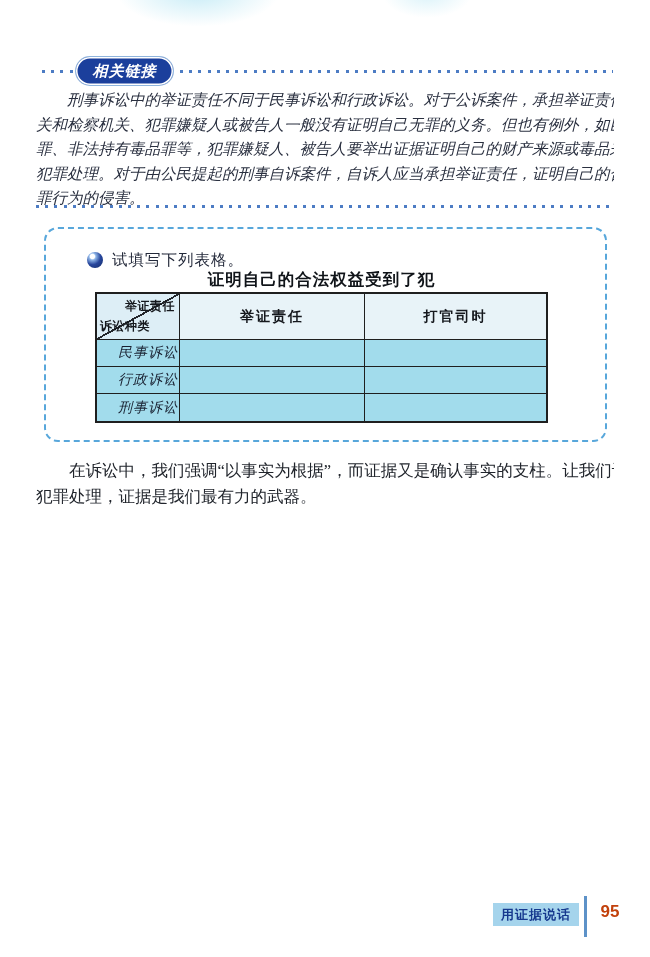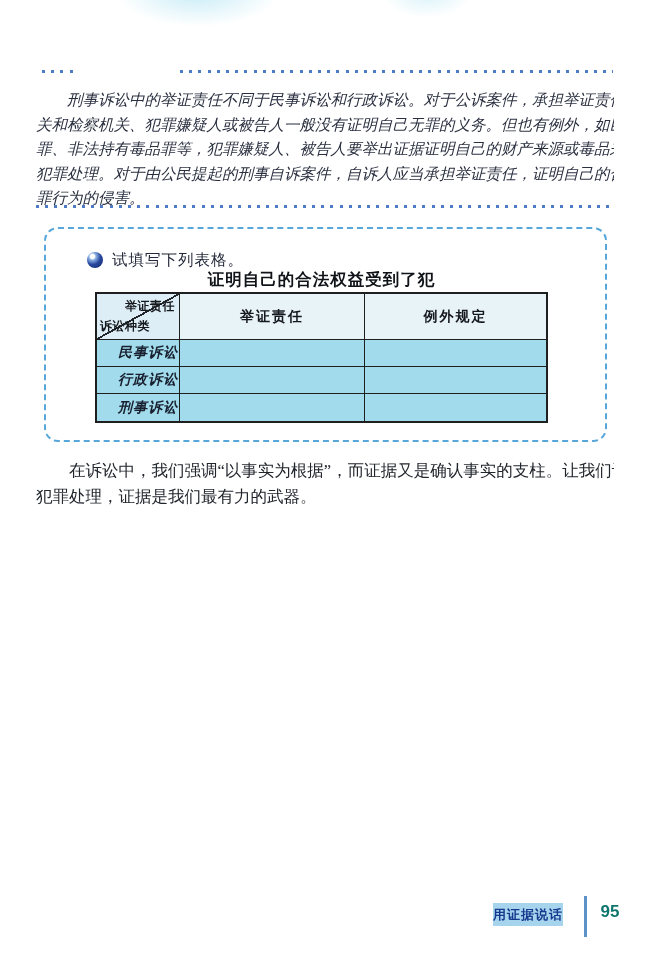--- a/index.html
+++ b/index.html
@@ -91,49 +91,52 @@
   .cell.corner {
     background:#ddeef6;
     background-image:linear-gradient(to bottom right,
       transparent calc(50% - 0.9px), #23262b calc(50% - 0.9px) calc(50% + 0.9px), transparent calc(50% + 0.9px));
   }
   .corner-lbl { position:absolute; font-weight:bold; font-size:12px; color:#15181d; letter-spacing:0.5px; }
   .corner-top { top:4px; right:4px; }
   .corner-bottom { bottom:4px; left:3px; }
   .cell.rowhead {
     display:flex; align-items:center; justify-content:center;
-    font-family:"Liberation Serif", serif; font-style:italic; font-weight:bold;
+    font-family:"Liberation Serif", serif; font-style:italic; font-weight:normal;
     font-size:14px; color:#182030; letter-spacing:1px;padding-left:20px;
   }
 
   
   .footer-badge {
-    position:absolute; left:493px; top:903px; width:70px; height:23px;
+    position:absolute; left:493px; top:903px; width:86px; height:23px;
     background:#a5d4ec; display:flex; align-items:center; justify-content:center;
   }
   .footer-badge span {
     font-family:"Liberation Sans", sans-serif; font-weight:bold;
     font-size:13px; color:#16388e; letter-spacing:1px;
   }
   .footer-line { position:absolute; left:584px; top:896px; width:2.5px; height:41px; background:#5d92c8; }
   .page-number {
     position:absolute; left:593px; top:902px; width:34px;
     font-family:"Liberation Sans", sans-serif; font-weight:bold;
-    font-size:17px; color:#0f766e; text-align:center;
+    font-size:17px; color:#c2410c; text-align:center;
   }
 </style>
 </head>
 <body>
 
 <div class="page">
 
   <div class="wash wash-1"></div>
   <div class="wash wash-2"></div>
 
   <div class="dotrule rule-left"></div>
+  <div class="pill">
+    <span>相关链接</span>
+  </div>
   <div class="dotrule rule-right"></div>
 
   <div class="para para-related">
     <div class="ln first">刑事诉讼中的举证责任不同于民事诉讼和行政诉讼。对于公诉案件，承担举证责任的应该是公安机</div>
     <div class="ln">关和检察机关、犯罪嫌疑人或被告人一般没有证明自己无罪的义务。但也有例外，如巨额财产来源不明</div>
     <div class="ln">罪、非法持有毒品罪等，犯罪嫌疑人、被告人要举出证据证明自己的财产来源或毒品来源合法，否则按</div>
     <div class="ln">犯罪处理。对于由公民提起的刑事自诉案件，自诉人应当承担举证责任，证明自己的合法权益受到了犯</div>
     <div class="ln last">罪行为的侵害。</div>
   </div>
 
@@ -144,21 +147,21 @@
   <div class="prompt">试填写下列表格。</div>
   <div class="table-title">证明自己的合法权益受到了犯</div>
 
   <div class="proof-table">
 
     <div class="cell corner">
       <span class="corner-lbl corner-top">举证责任</span>
       <span class="corner-lbl corner-bottom">诉讼种类</span>
     </div>
     <div class="cell th">举证责任</div>
-    <div class="cell th col-last">例外规定</div>
+    <div class="cell th col-last">打官司时</div>
 
     <div class="cell rowhead">民事诉讼</div>
     <div class="cell"></div>
     <div class="cell col-last"></div>
 
     <div class="cell rowhead">行政诉讼</div>
     <div class="cell"></div>
     <div class="cell col-last"></div>
 
     <div class="cell rowhead row-last">刑事诉讼</div>

